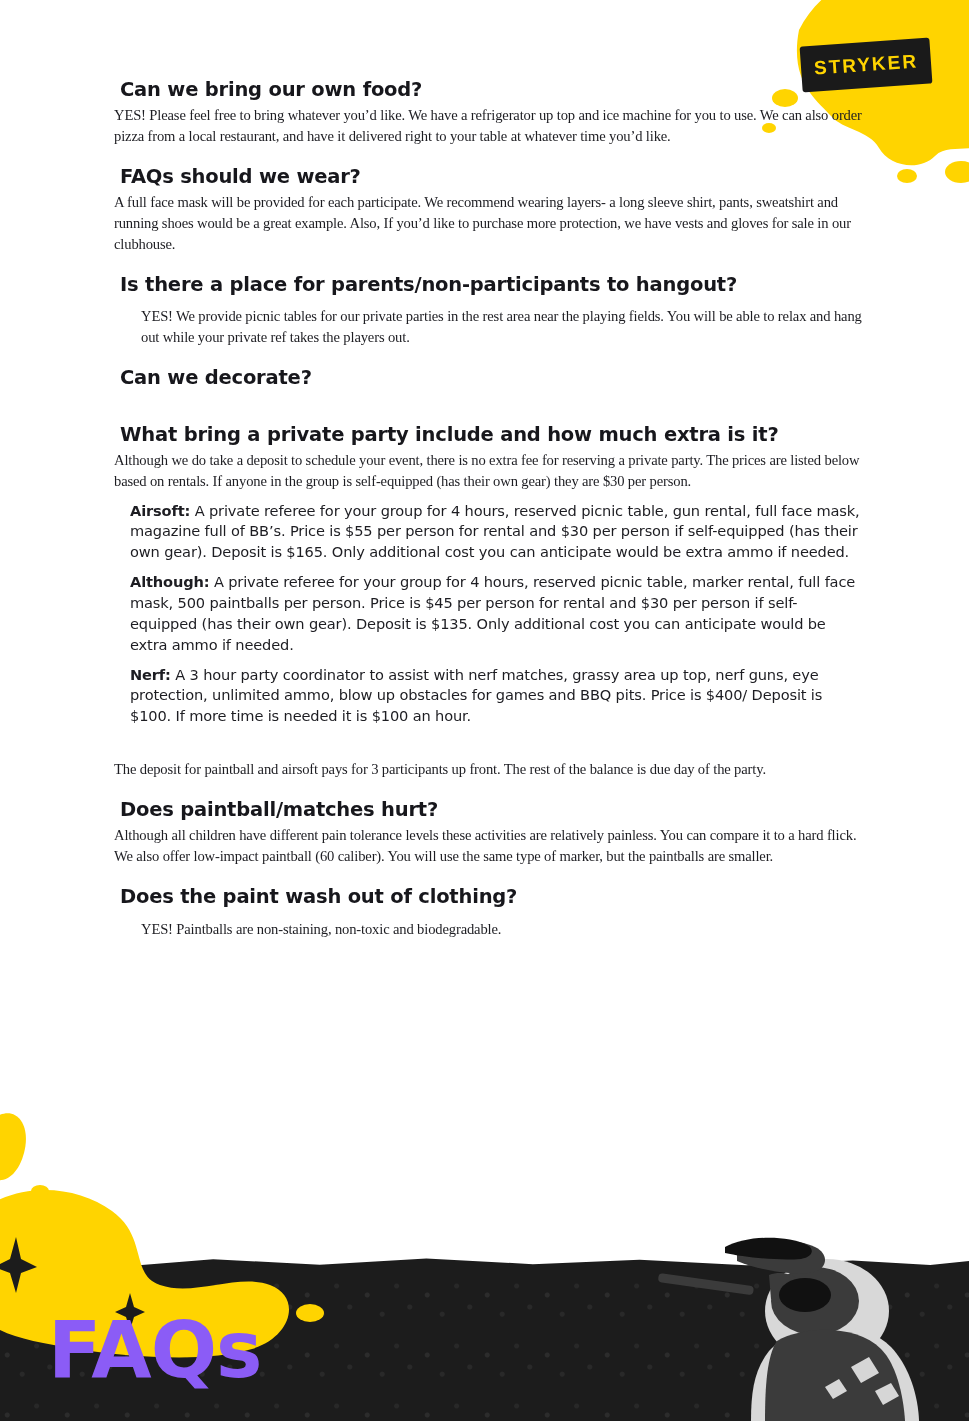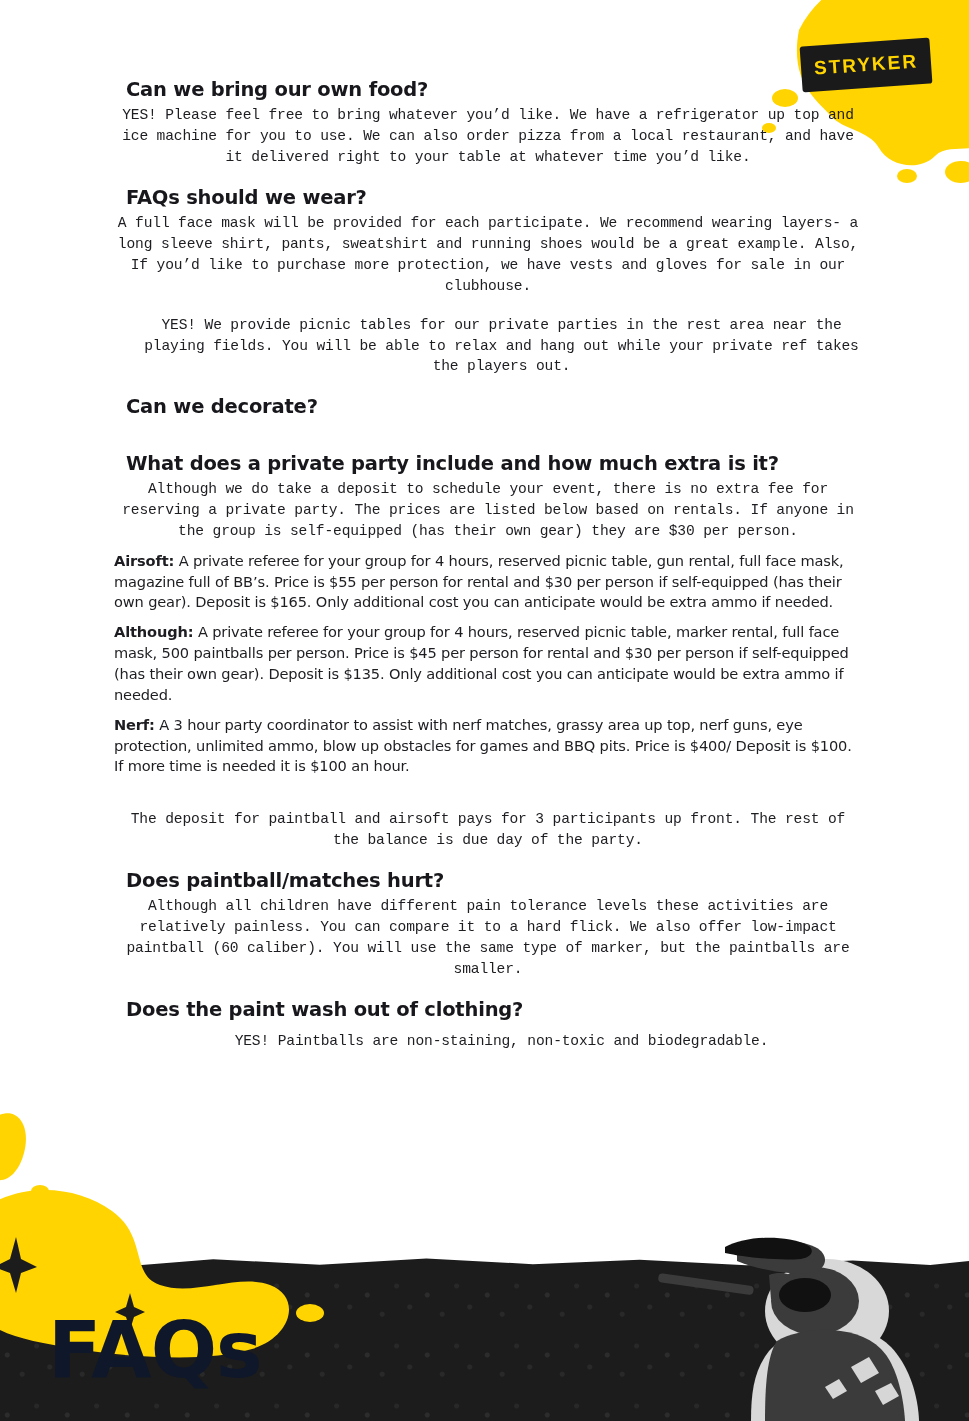--- a/index.html
+++ b/index.html
@@ -61,42 +61,41 @@
   }
   .qa {
     margin-bottom: 18px;
   }
   .q {
     font-family: "DejaVu Sans", sans-serif;
     font-weight: bold;
     font-size: 19.5px;
     color: #17171c;
     letter-spacing: -0.2px;
-    margin: 0 0 3px 12px;
+    margin: 0 0 3px 6px;
     line-height: 1.25;
   }
   .a {
-    font-family: Liberation Mono, monospace;
+    font-family: Liberation Serif, serif;
     font-size: 14.6px;
     color: #1d1d22;
     line-height: 1.43;
     margin: 0;
     letter-spacing: -0.15px;
-    text-align: center;
   }
   .a.gap {
     margin-top: 9px;
     margin-left: 27px;
   }
   .sub {
     font-family: "DejaVu Sans", sans-serif;
     font-size: 14.6px;
     color: #1d1d22;
     line-height: 1.43;
-    margin: 9px 0 0 0;
+    margin: 9px 0 0 16px;
     letter-spacing: -0.15px;
   }
   .sub b {
     font-weight: bold;
   }
   .spacer-lg { height: 14px; }
 
   
   .bottom-band {
     position: absolute;
@@ -134,21 +133,21 @@
     height: 320px;
     pointer-events: none;
   }
   .faqs-label {
     position: absolute;
     left: 48px;
     bottom: 32px;
     font-family: "DejaVu Sans", sans-serif;
     font-weight: bold;
     font-size: 78px;
-    color: #0f172a;
+    color: #8b5cf6;
     letter-spacing: -1px;
     line-height: 1;
   }
   .player {
     position: absolute;
     right: 20px;
     bottom: 0;
     width: 330px;
     height: 230px;
     pointer-events: none;
@@ -177,31 +176,32 @@
       <h2 class="q">Can we bring our own food?</h2>
       <p class="a">YES! Please feel free to bring whatever you’d like. We have a refrigerator up top and ice machine for you to use. We can also order pizza from a local restaurant, and have it delivered right to your table at whatever time you’d like.</p>
     </div>
 
     <div class="qa">
       <h2 class="q">FAQs should we wear?</h2>
       <p class="a">A full face mask will be provided for each participate. We recommend wearing layers- a long sleeve shirt, pants, sweatshirt and running shoes would be a great example. Also, If you’d like to purchase more protection, we have vests and gloves for sale in our clubhouse.</p>
     </div>
 
     <div class="qa">
+      <h2 class="q">Is there a place for parents/non-participants to hangout?</h2>
       <p class="a gap">YES! We provide picnic tables for our private parties in the rest area near the playing fields. You will be able to relax and hang out while your private ref takes the players out.</p>
     </div>
 
     <div class="qa">
       <h2 class="q">Can we decorate?</h2>
     </div>
 
     <div class="spacer-lg"></div>
 
     <div class="qa">
-      <h2 class="q">What does a private party include and how much extra is it?</h2>
+      <h2 class="q">What bring a private party include and how much extra is it?</h2>
       <p class="a">Although we do take a deposit to schedule your event, there is no extra fee for reserving a private party. The prices are listed below based on rentals. If anyone in the group is self-equipped (has their own gear) they are $30 per person.</p>
       <p class="sub"><b>Airsoft:</b><span> A private referee for your group for 4 hours, reserved picnic table, gun rental, full face mask, magazine full of BB’s. Price is $55 per person for rental and $30 per person if self-equipped (has their own gear). Deposit is $165. Only additional cost you can anticipate would be extra ammo if needed.</span></p>
       <p class="sub"><b>Although:</b><span> A private referee for your group for 4 hours, reserved picnic table, marker rental, full face mask, 500 paintballs per person. Price is $45 per person for rental and $30 per person if self-equipped (has their own gear). Deposit is $135. Only additional cost you can anticipate would be extra ammo if needed.</span></p>
       <p class="sub"><b>Nerf:</b><span> A 3 hour party coordinator to assist with nerf matches, grassy area up top, nerf guns, eye protection, unlimited ammo, blow up obstacles for games and BBQ pits. Price is $400/ Deposit is $100. If more time is needed it is $100 an hour.</span></p>
     </div>
 
     <div class="spacer-lg"></div>
 
     <div class="qa">
       <p class="a">The deposit for paintball and airsoft pays for 3 participants up front. The rest of the balance is due day of the party.</p>

